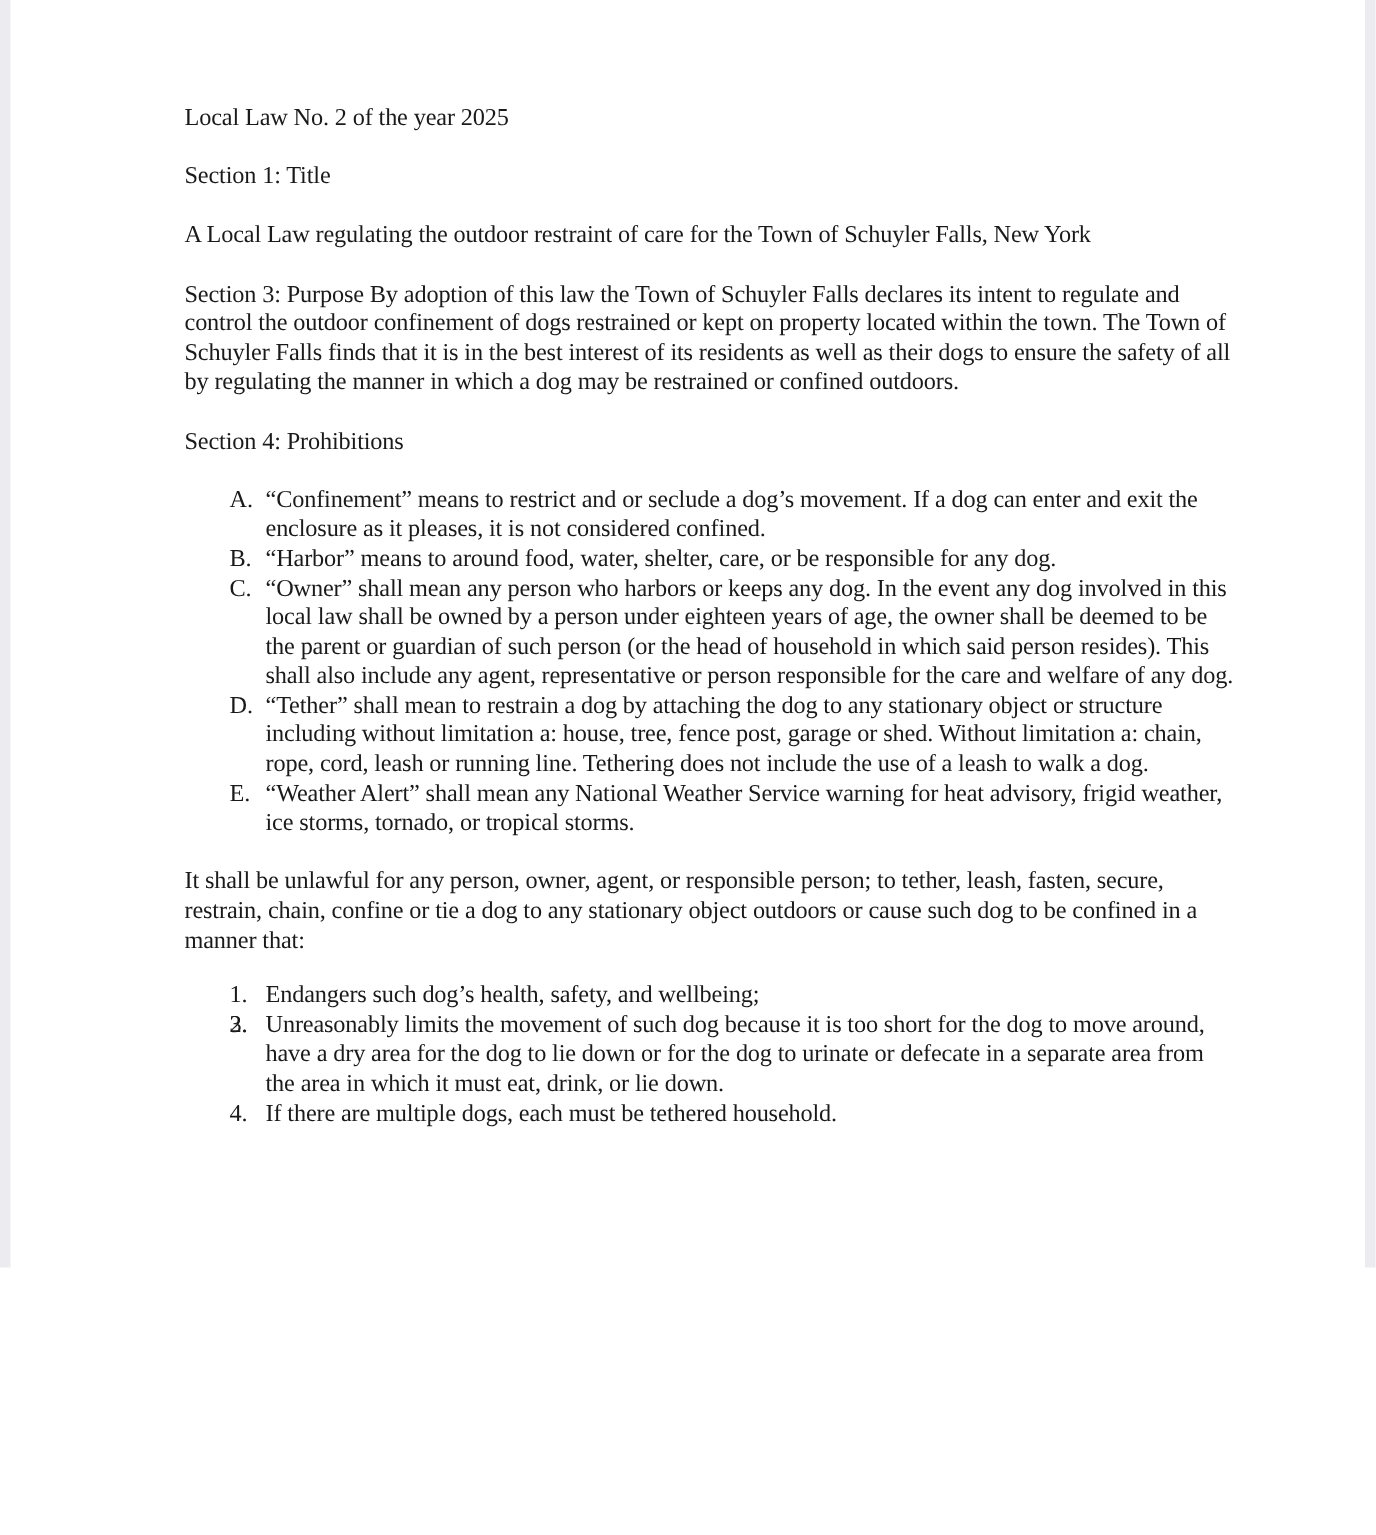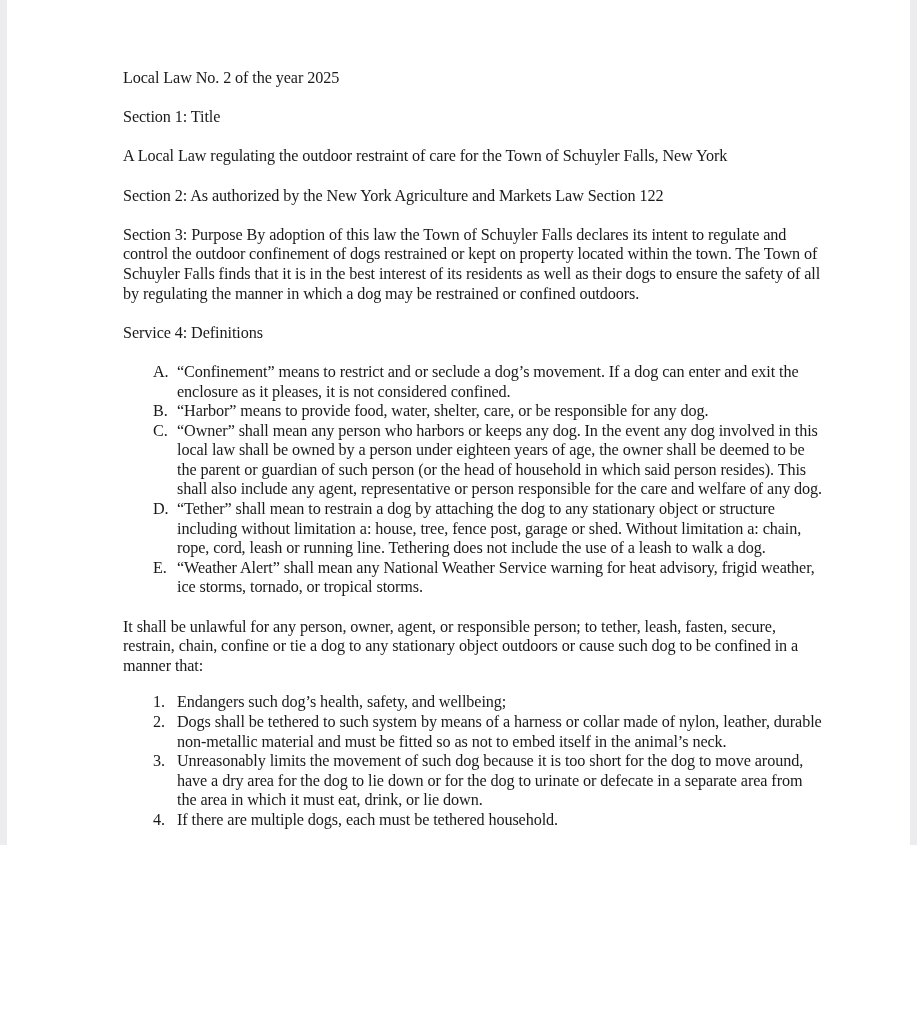--- a/index.html
+++ b/index.html
@@ -58,34 +58,33 @@
 <body>
 
 <div class="frame">
   <div class="page">
 
     <p class="para">Local Law No. 2 of the year 2025</p>
 
     <p class="para">Section 1: Title</p>
     <p class="para">A Local Law regulating the outdoor restraint of care for the Town of Schuyler Falls, New York</p>
 
-    <p class="para">Section 2: As authorized by the New York Agriculture and Markets Law Section 122</p>
 
     <p class="para">Section 3: Purpose By adoption of this law the Town of Schuyler Falls declares its intent to regulate and control the outdoor confinement of dogs restrained or kept on property located within the town.  The Town of Schuyler Falls finds that it is in the best interest of its residents as well as their dogs to ensure the safety of all by regulating the manner in which a dog may be restrained or confined outdoors.</p>
 
-    <p class="para">Service 4: Definitions</p>
+    <p class="para">Section 4: Prohibitions</p>
 
     <ul class="list">
       <li class="list-item">
         <span class="marker">A.</span>
         <span>“Confinement” means to restrict and or seclude a dog’s movement. If a dog can enter and exit the enclosure as it pleases, it is not considered confined.</span>
       </li>
       <li class="list-item">
         <span class="marker">B.</span>
-        <span>“Harbor” means to provide food, water, shelter, care, or be responsible for any dog.</span>
+        <span>“Harbor” means to around food, water, shelter, care, or be responsible for any dog.</span>
       </li>
       <li class="list-item">
         <span class="marker">C.</span>
         <span>“Owner” shall mean any person who harbors or keeps any dog.  In the event any dog involved in this local law shall be owned by a person under eighteen years of age, the owner shall be deemed to be the parent or guardian of such person (or the head of household in which said person resides).  This shall also include any agent, representative or person responsible for the care and welfare of any dog.</span>
       </li>
       <li class="list-item">
         <span class="marker">D.</span>
         <span>“Tether” shall mean to restrain a dog by attaching the dog to any stationary object or structure including without limitation a: house, tree, fence post, garage or shed. Without limitation a: chain, rope, cord, leash or running line. Tethering does not include the use of a leash to walk a dog.</span>
       </li>
       <li class="list-item">
@@ -97,21 +96,20 @@
 
     <p class="para" style="margin-bottom:17px">It shall be unlawful for any person, owner, agent, or responsible person; to tether, leash, fasten, secure, restrain, chain, confine or tie a dog to any stationary object outdoors or cause such dog to be confined in a manner that:</p>
 
     <ol class="list tight">
       <li class="list-item">
         <span class="marker">1.</span>
         <span>Endangers such dog’s health, safety, and wellbeing;</span>
       </li>
       <li class="list-item">
         <span class="marker">2.</span>
-        <span>Dogs shall be tethered to such system by means of a harness or collar made of nylon, leather, durable non-metallic material and must be fitted so as not to embed itself in the animal’s neck.</span>
       </li>
       <li class="list-item">
         <span class="marker">3.</span>
         <span>Unreasonably limits the movement of such dog because it is too short for the dog to move around, have a dry area for the dog to lie down or for the dog to urinate or defecate in a separate area from the area in which it must eat, drink, or lie down.</span>
       </li>
       <li class="list-item">
         <span class="marker">4.</span>
         <span>If there are multiple dogs, each must be tethered household.</span>
       </li>
     </ol>

